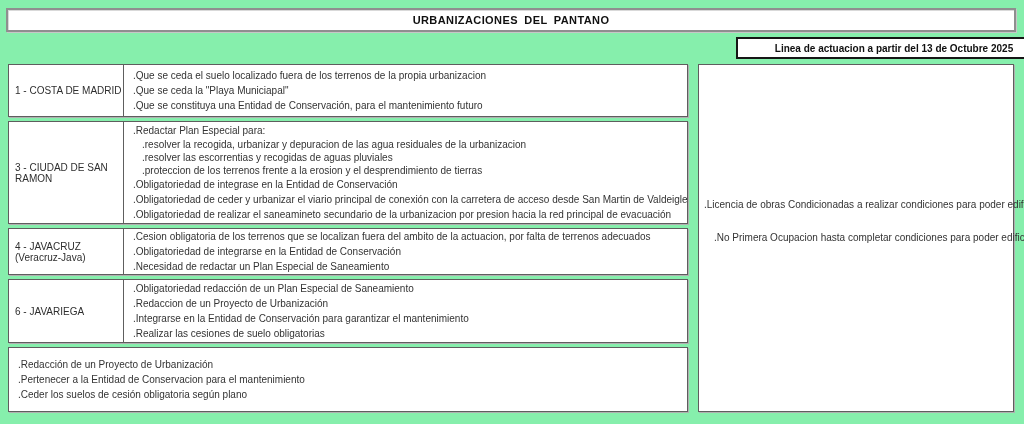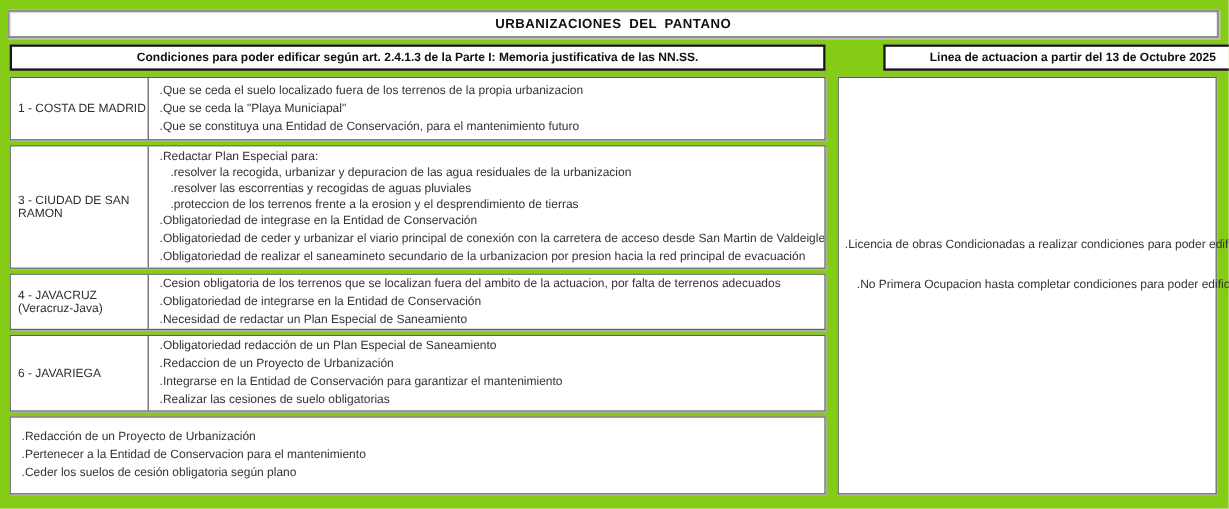--- a/index.html
+++ b/index.html
@@ -5,21 +5,21 @@
   * { margin: 0; padding: 0; box-sizing: border-box; }
   html, body { background: #ffffff; }
   body {
     font-family: "Liberation Sans", sans-serif;
     color: #2e2e2e;
     width: 1024px;
     height: 424px;
     position: relative;
     overflow: hidden;
   }
-  .page { position: absolute; inset: 0; background: #84cc16; }
+  .page { position: absolute; inset: 0; background: #86efac; }
 
   
   .title-box {
     position: absolute;
     left: 6px; top: 8px;
     width: 1010px; height: 24px;
     border: 2px solid #8f8f8f;
     box-shadow: 1px 1px 0 #c7c7c7, inset 1px 1px 0 #d9d9d9;
     display: flex; align-items: center; justify-content: center;
     background: #fff;
@@ -93,23 +93,20 @@
 </style>
 </head>
 <body>
 
 <div class="page">
 
   <div class="title-box">
     <span>URBANIZACIONES DEL PANTANO</span>
   </div>
 
-  <div class="header-box left">
-    <span>Condiciones para poder edificar según art. 2.4.1.3 de la Parte I: Memoria justificativa de las NN.SS.</span>
-  </div>
 
   <div class="header-box right">
     <span>Linea de actuacion a partir del 13 de Octubre 2025</span>
   </div>
 
   <div class="rows-container">
   <div class="row">
     <div class="name-cell">1 - COSTA DE MADRID</div>
     <div class="conditions-cell">
           <div class="cond-line">.Que se ceda el suelo localizado fuera de los terrenos de la propia urbanizacion</div>

